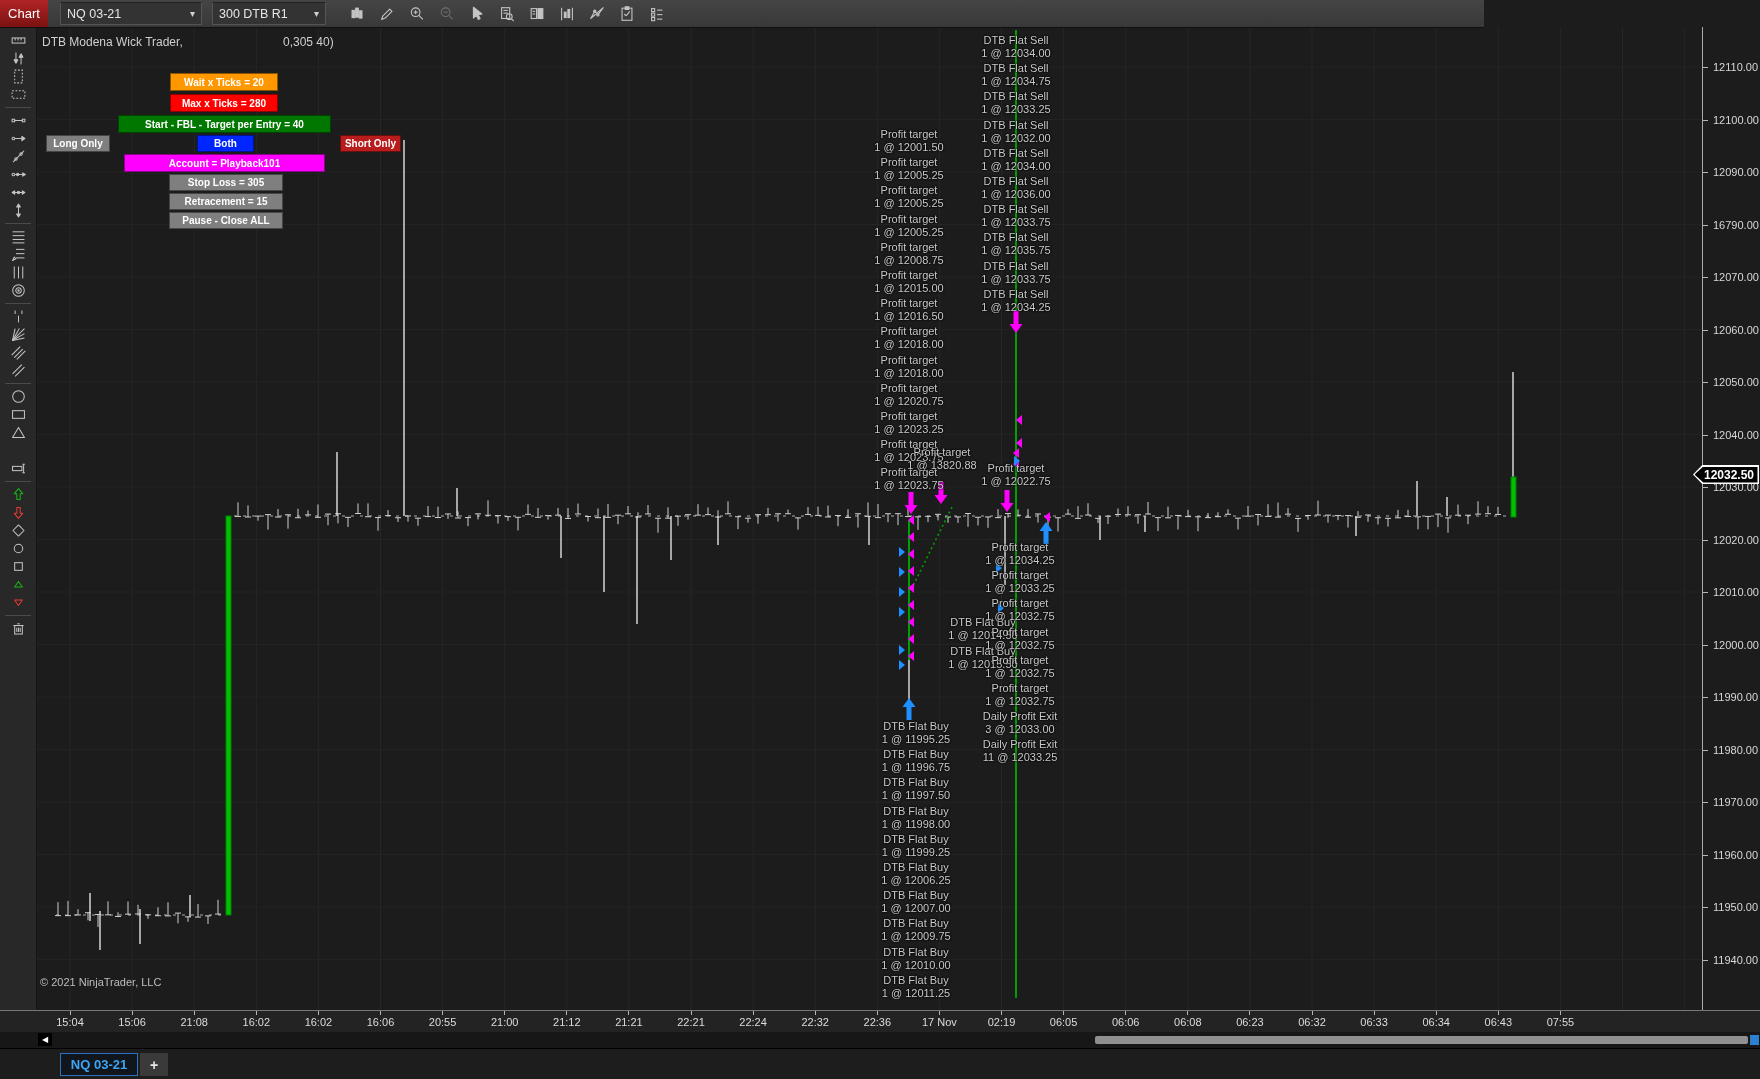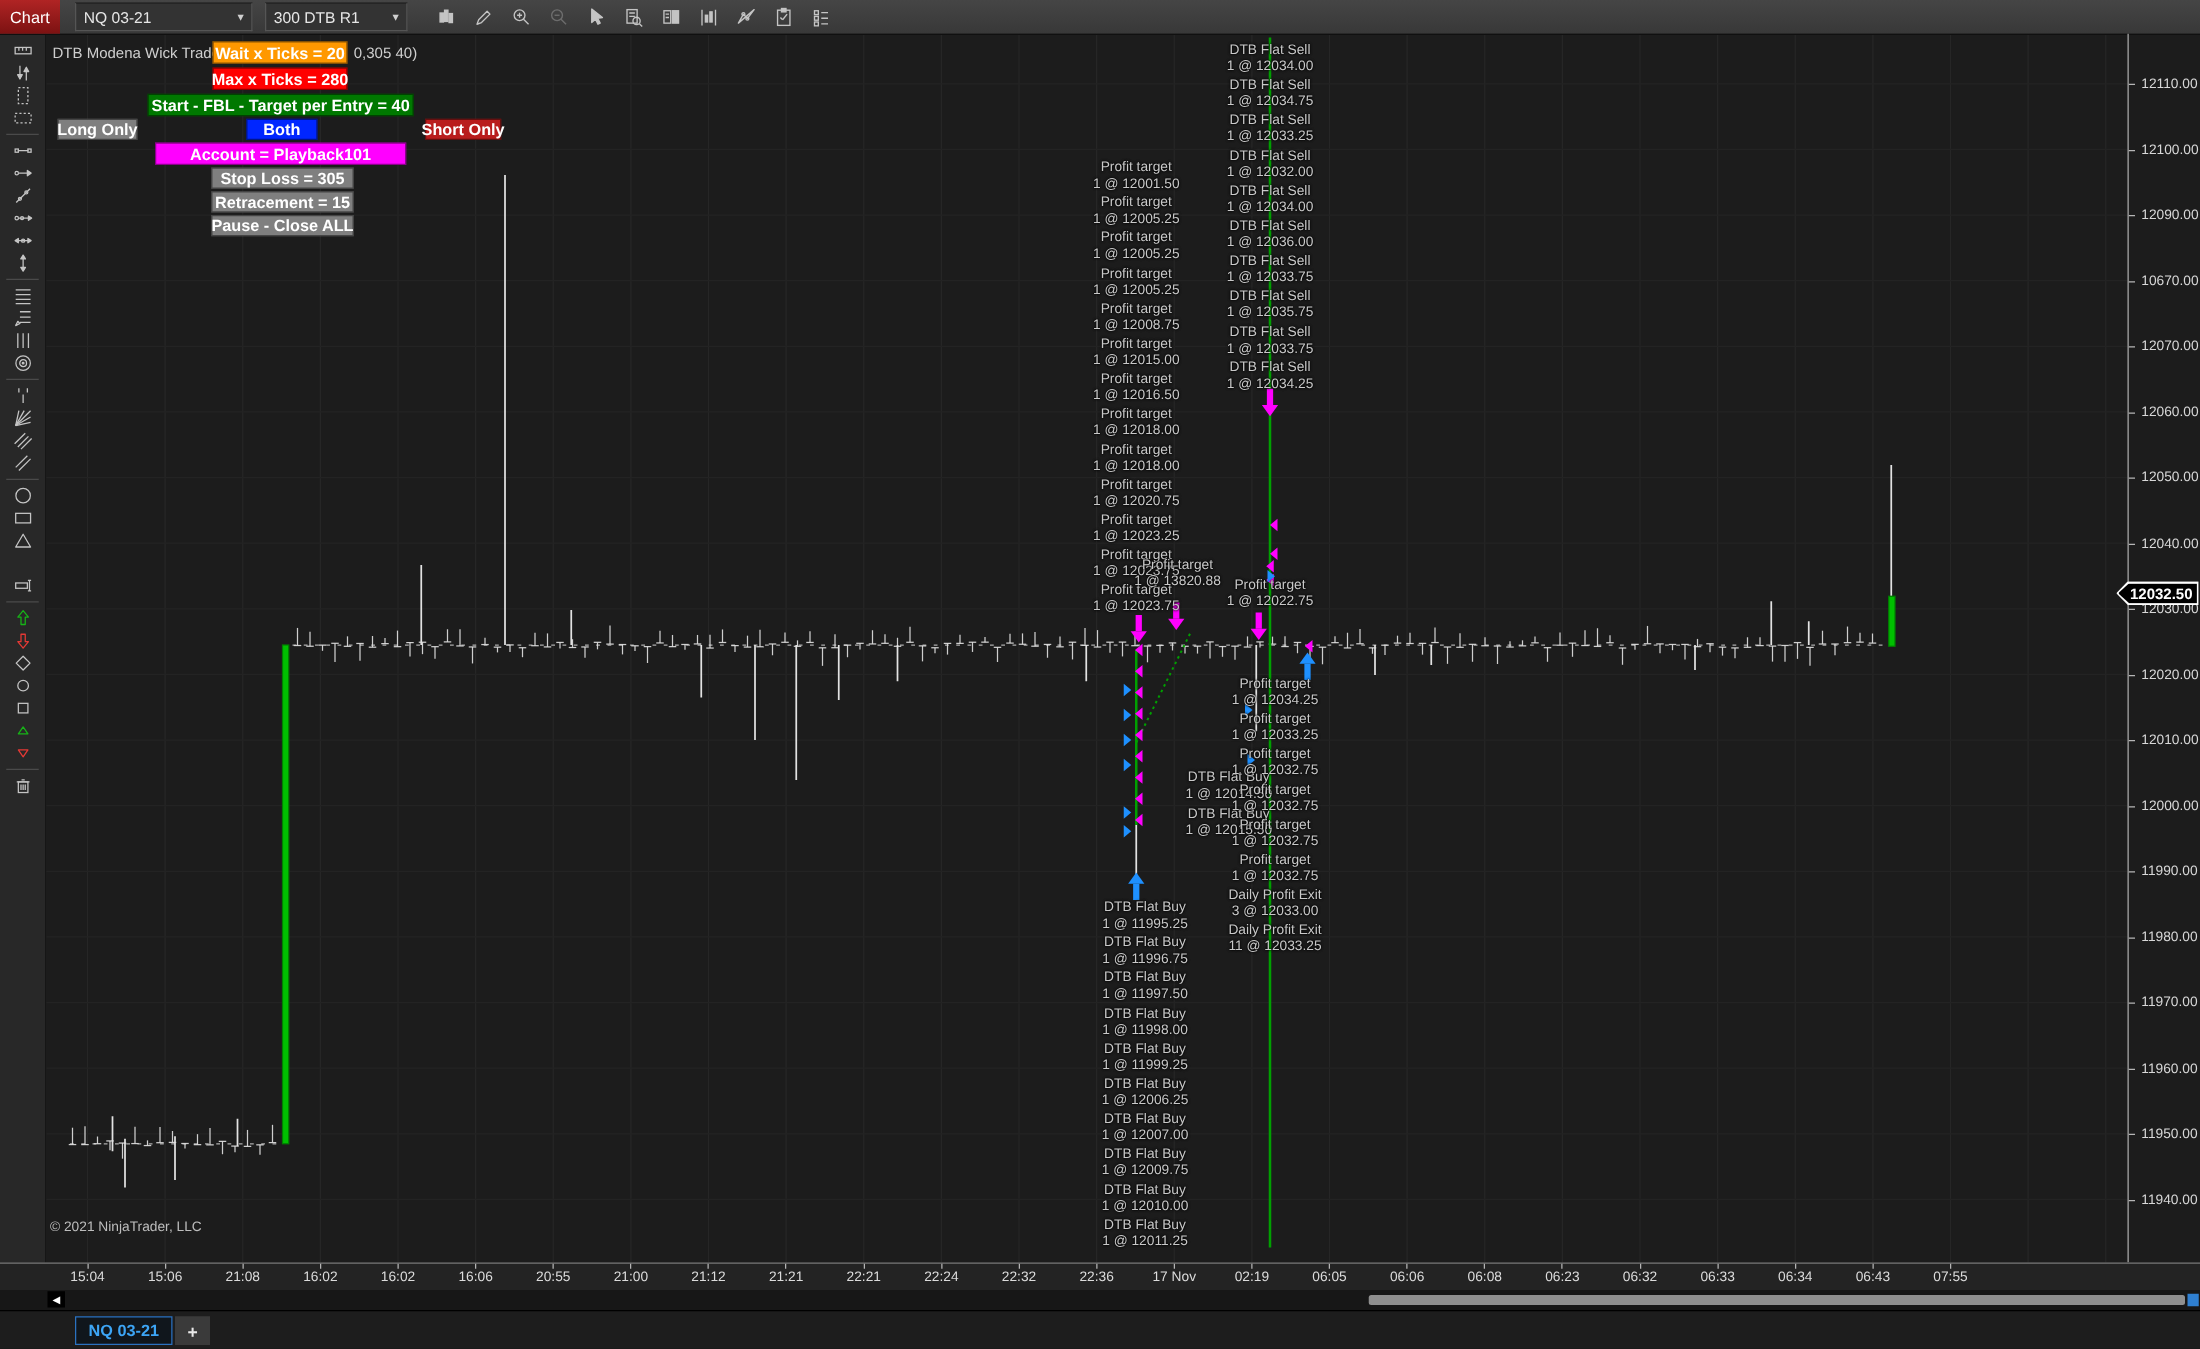--- a/index.html
+++ b/index.html
@@ -1,41 +1,41 @@
 <!DOCTYPE html>
 <html><head>
 <meta charset="utf-8">
 <style>
   html,body{margin:0;padding:0;background:#141414;}
   body{width:1760px;height:1079px;overflow:hidden;font-family:"Liberation Sans",sans-serif;position:relative;}
   #app{position:absolute;inset:0;background:#1c1c1c;}
 
   
-  #topbar{position:absolute;left:0;top:0;width:1760px;height:27px;background:linear-gradient(#454545,#383838);border-bottom:1px solid #101010;display:flex;align-items:center;}
+  #topbar{position:absolute;left:0;top:0;width:1484px;height:27px;background:linear-gradient(#454545,#383838);border-bottom:1px solid #101010;display:flex;align-items:center;}
   .chart-btn{width:48px;height:27px;background:linear-gradient(#b02424,#7c1212);color:#fff;font-size:13px;display:flex;align-items:center;justify-content:center;}
   .dd{height:21px;background:#333;border:1px solid #555;border-top-color:#222;color:#e6e6e6;font-size:12.5px;display:flex;align-items:center;padding:0 6px;margin-left:10px;}
   .dd .val{flex:1;}
   .dd .chev{color:#cfcfcf;font-size:10px;margin-left:10px;}
   #dd-instrument{width:128px;margin-left:12px;}
   #dd-interval{width:100px;}
   #topbar-icons{display:flex;align-items:center;margin-left:16px;}
   .tbicon{width:30px;height:24px;display:flex;align-items:center;justify-content:center;cursor:pointer;}
   .tbicon.dim{opacity:.35;}
 
   
   #drawbar{position:absolute;left:0;top:28px;width:36px;height:982px;background:#282828;border-right:1px solid #161616;display:flex;flex-direction:column;align-items:center;padding-top:4px;}
   .dtool{width:28px;height:17px;display:flex;align-items:center;justify-content:center;margin:0 0 1px 0;cursor:pointer;}
   .dsep{width:26px;height:1px;background:#4a4a4a;margin:3px 0 4px 0;}
 
   
   #plot{position:absolute;left:0;top:0;width:1760px;height:1079px;}
 
   
   .spanel-text{position:absolute;color:#cfcfcf;font-size:12px;white-space:nowrap;}
-  .sbtn{position:absolute;color:#fff;font-weight:bold;font-size:13px;display:flex;align-items:center;justify-content:center;white-space:nowrap;border:1px solid rgba(0,0,0,.45);box-sizing:border-box;cursor:pointer;}
+  .sbtn{position:absolute;color:#fff;font-weight:bold;font-size:10px;display:flex;align-items:center;justify-content:center;white-space:nowrap;border:1px solid rgba(0,0,0,.45);box-sizing:border-box;cursor:pointer;margin-top:40px;}
 
   
   .ann{position:absolute;transform:translateX(-50%);text-align:center;color:#c9c9c9;font-size:11px;line-height:13px;white-space:nowrap;text-shadow:0 0 2px #000,0 0 2px #000;z-index:5;}
 
   
   #status1{position:absolute;left:44px;top:953px;color:#d6d6d6;font-size:15px;white-space:pre;z-index:6;}
   #status2{position:absolute;left:40px;top:976px;color:#bdbdbd;font-size:11px;white-space:pre;z-index:6;}
 
   
   #price-axis{position:absolute;left:1702px;top:27px;width:58px;height:983px;border-left:1px solid #aaa;z-index:7;}
@@ -977,21 +977,21 @@
     <div id="price-badge" style="top: 438px;">
       <div class="inner">12032.50</div>
     </div>
   <div class="ptick" style="top: 40px;"></div>
       <div class="plabel" style="top: 34px;">12110.00</div>
       <div class="ptick" style="top: 92.5px;"></div>
       <div class="plabel" style="top: 86.5px;">12100.00</div>
       <div class="ptick" style="top: 145px;"></div>
       <div class="plabel" style="top: 139px;">12090.00</div>
       <div class="ptick" style="top: 197.5px;"></div>
-      <div class="plabel" style="top: 191.5px;">10670.00</div>
+      <div class="plabel" style="top: 191.5px;">16790.00</div>
       <div class="ptick" style="top: 250px;"></div>
       <div class="plabel" style="top: 244px;">12070.00</div>
       <div class="ptick" style="top: 302.5px;"></div>
       <div class="plabel" style="top: 296.5px;">12060.00</div>
       <div class="ptick" style="top: 355px;"></div>
       <div class="plabel" style="top: 349px;">12050.00</div>
       <div class="ptick" style="top: 407.5px;"></div>
       <div class="plabel" style="top: 401.5px;">12040.00</div>
       <div class="ptick" style="top: 460px;"></div>
       <div class="plabel" style="top: 454px;">12030.00</div>

